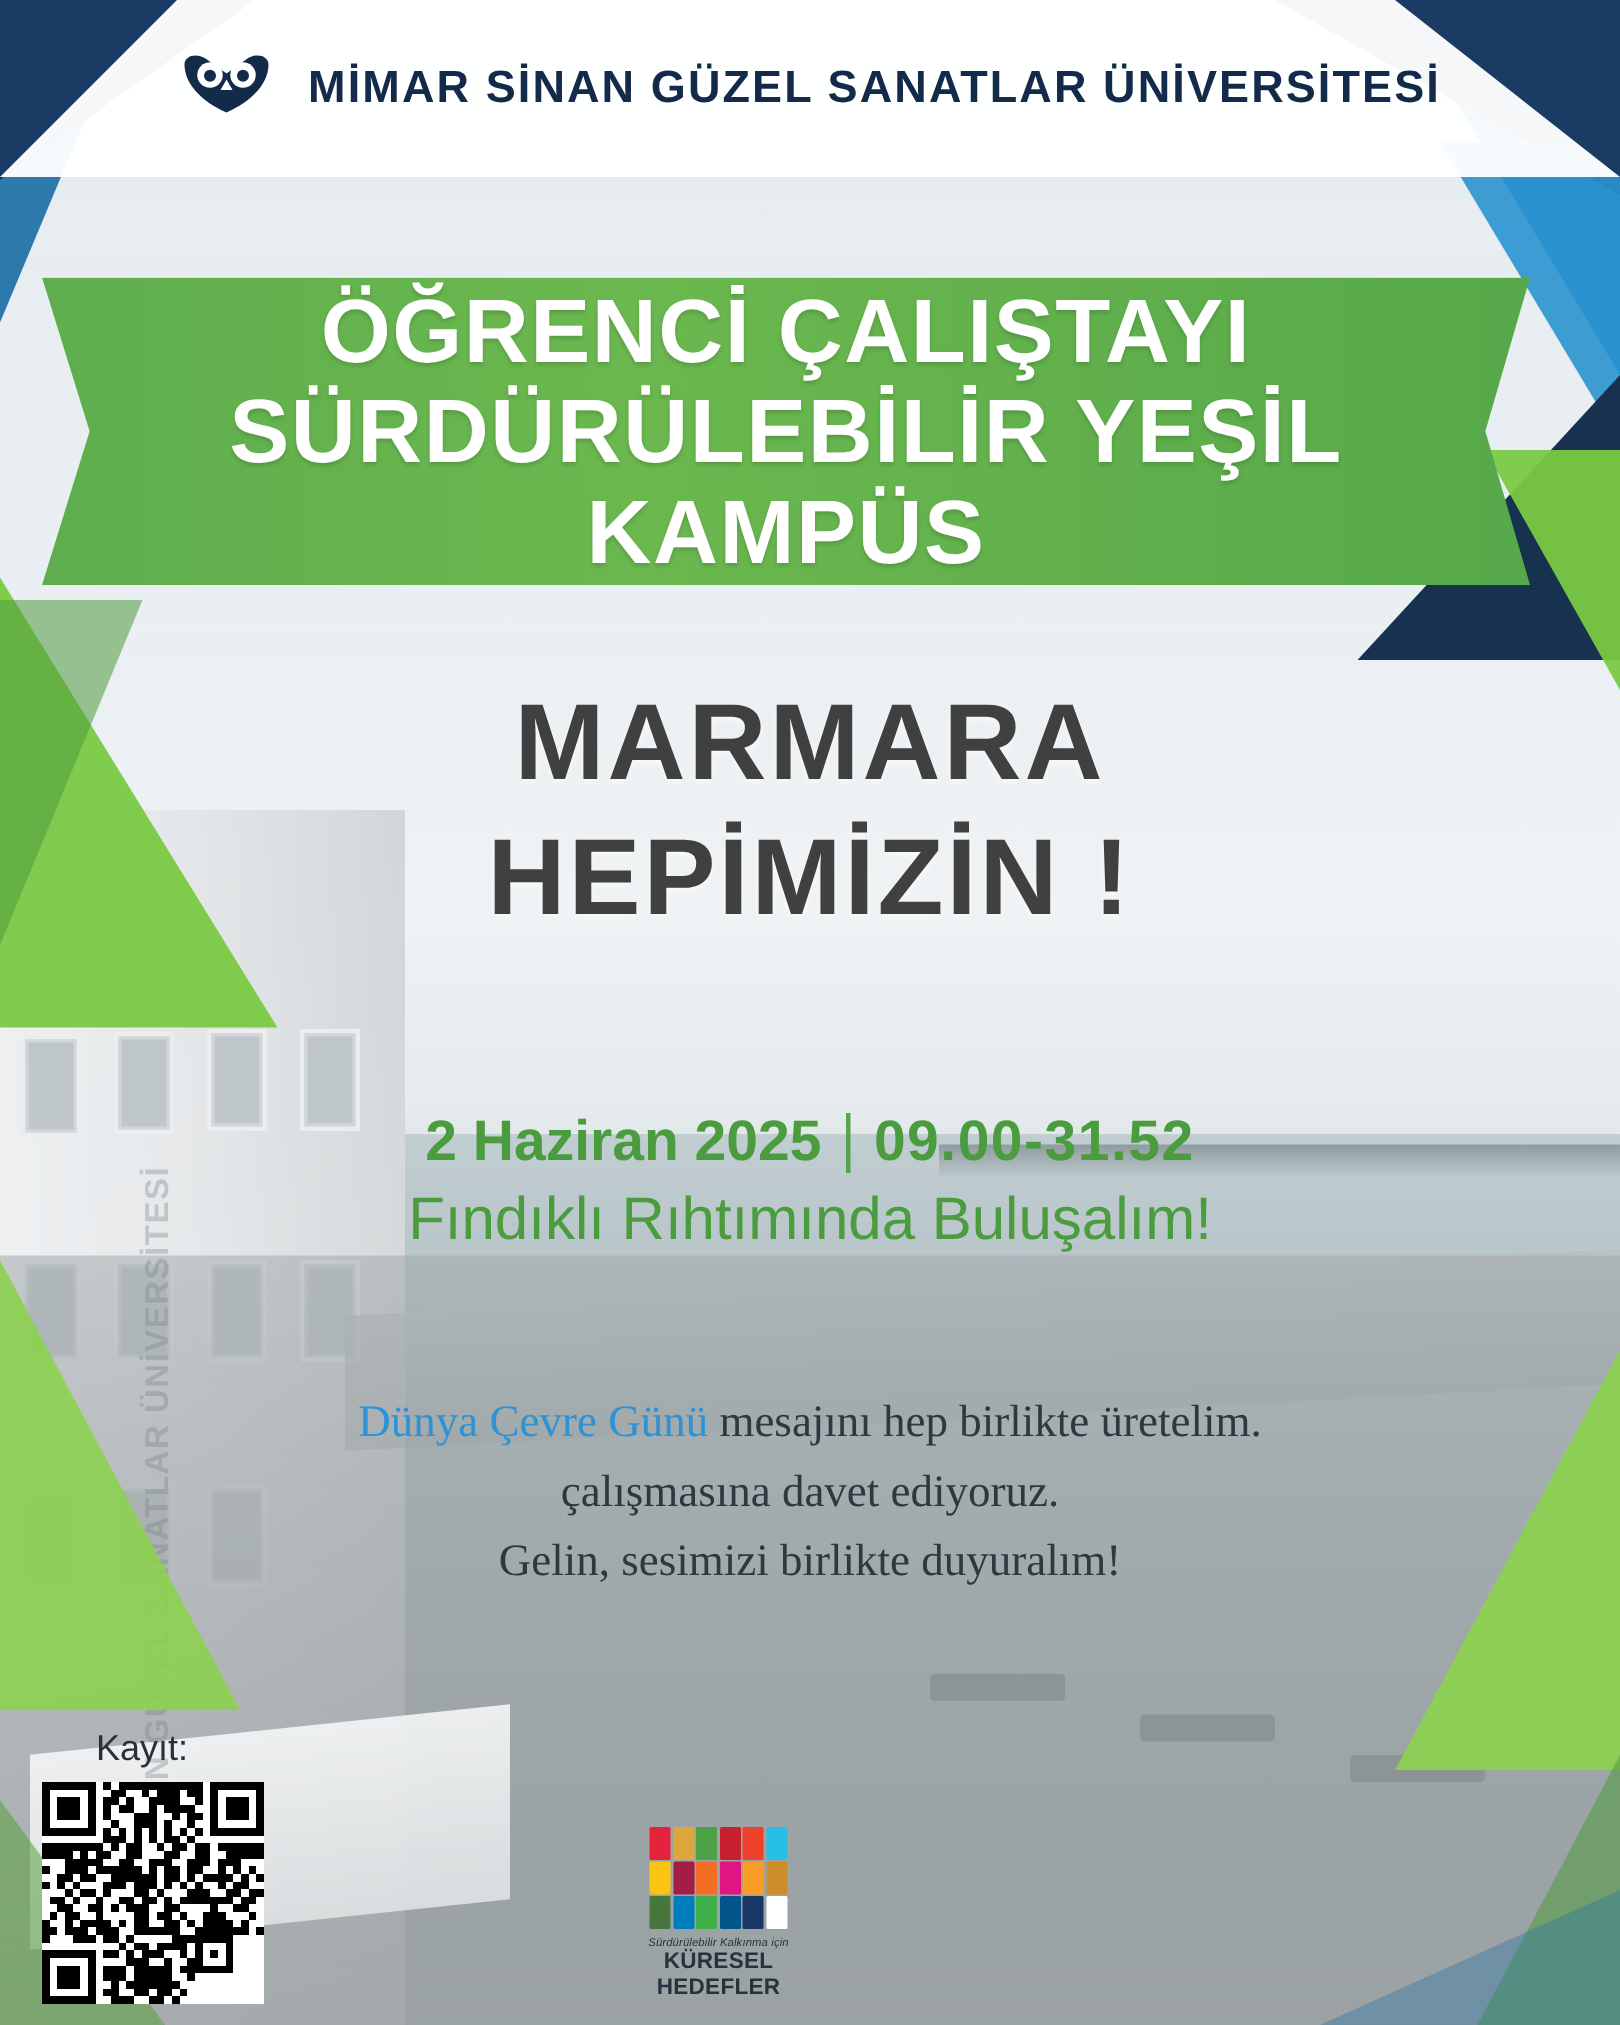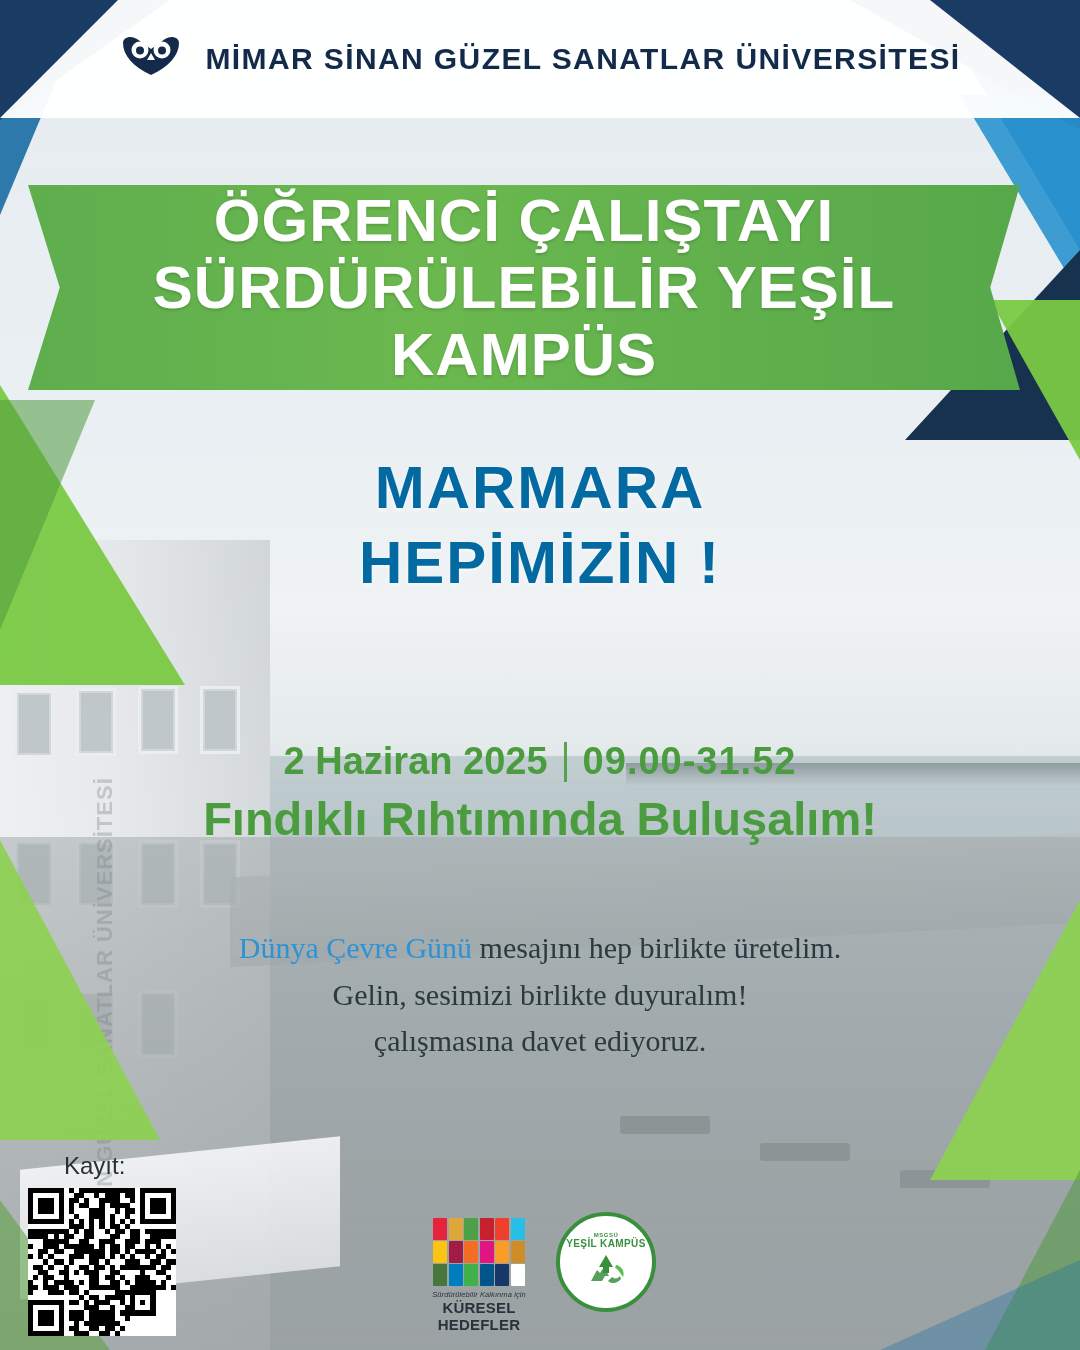--- a/index.html
+++ b/index.html
@@ -285,23 +285,23 @@
 
   
   .headline {
     position: absolute;
     top: 450px;
     left: 0; right: 0;
     text-align: center;
     z-index: 5;
   }
   .headline .l1, .headline .l2 {
-    color: #0369a1;
+    color: #404040;
     font-weight: bold;
-    font-size: 60px;
+    font-size: 72px;
     letter-spacing: 2px;
     line-height: 1.25;
     text-shadow: 0 2px 4px rgba(255,255,255,.65);
   }
 
   
   .datetime {
     position: absolute;
     top: 740px;
     left: 0; right: 0;
@@ -319,23 +319,23 @@
   .dt-sep {
     display: inline-block;
     width: 3px;
     height: 40px;
     background: #4a9c3f;
     opacity: .9;
   }
   .dt-time { letter-spacing: 1px; }
   .venue {
     margin-top: 8px;
-    font-size: 47px;
+    font-size: 40px;
     color: #4a9c3f;
-    font-weight: bold;
+    font-weight: normal;
   }
 
   
   .body-text {
     position: absolute;
     top: 925px;
     left: 110px;
     right: 110px;
     text-align: center;
     z-index: 5;
@@ -513,22 +513,22 @@
       <span class="dt-sep"></span>
       <span class="dt-time">09.00-31.52</span>
     </div>
     <div class="venue">Fındıklı Rıhtımında Buluşalım!</div>
   </div>
 
   <div class="body-text">
     <div>
       <span class="hl">Dünya Çevre Günü</span><span> mesajını hep birlikte üretelim.</span>
     </div>
+    <div>çalışmasına davet ediyoruz.</div>
     <div>Gelin, sesimizi birlikte duyuralım!</div>
-    <div>çalışmasına davet ediyoruz.</div>
   </div>
 
   <div class="kayit-label">Kayıt:</div>
   <div class="qr">
     <svg id="qr-svg" width="148" height="148" viewBox="0 0 29 29" shape-rendering="crispEdges" aria-hidden="true">
         <rect width="29" height="29" fill="#ffffff"></rect>
         <rect x="0" y="0" width="1" height="1" fill="#000000"></rect>
         <rect x="1" y="0" width="1" height="1" fill="#000000"></rect>
         <rect x="2" y="0" width="1" height="1" fill="#000000"></rect>
         <rect x="3" y="0" width="1" height="1" fill="#000000"></rect>
@@ -1003,26 +1003,14 @@
         <i style="background: rgb(0, 125, 188);"></i>
         <i style="background: rgb(63, 176, 74);"></i>
         <i style="background: rgb(2, 85, 139);"></i>
         <i style="background: rgb(24, 54, 104);"></i>
         <i style="background: rgb(255, 255, 255);"></i>
       </div>
     <div class="sdg-cap1">Sürdürülebilir Kalkınma için</div>
     <div class="sdg-cap2">KÜRESEL HEDEFLER</div>
   </div>
 
-  <div class="campus-badge">
-    <div class="cb-top">MSGSÜ</div>
-    <div class="cb-title">YEŞİL KAMPÜS</div>
-    <span class="cb-mark">
-      <svg width="42" height="36" viewBox="0 0 42 36" aria-hidden="true">
-        <path d="M21 4 L28 16 L24 16 L24 22 L18 22 L18 16 L14 16 Z" fill="#3a8f3f"></path>
-        <path d="M6 30 L12 19 L15 22 L19 16 L24 25 L20 25 L17 30 Z" fill="#3a8f3f" opacity=".85"></path>
-        <path d="M36 28 C32 33, 26 33, 23 30 L27 26 C29 28, 33 28, 35 25 Z" fill="#3a8f3f" opacity=".85"></path>
-        <path d="M31 14 C37 15, 40 21, 38 26 C35 22, 33 18, 30 17 Z" fill="#5bbf55"></path>
-      </svg>
-    </span>
-  </div>
 
 </div>
 
 </body></html>

